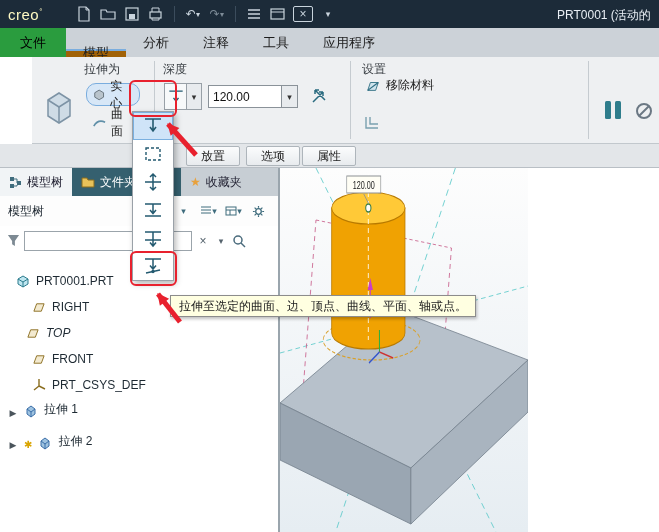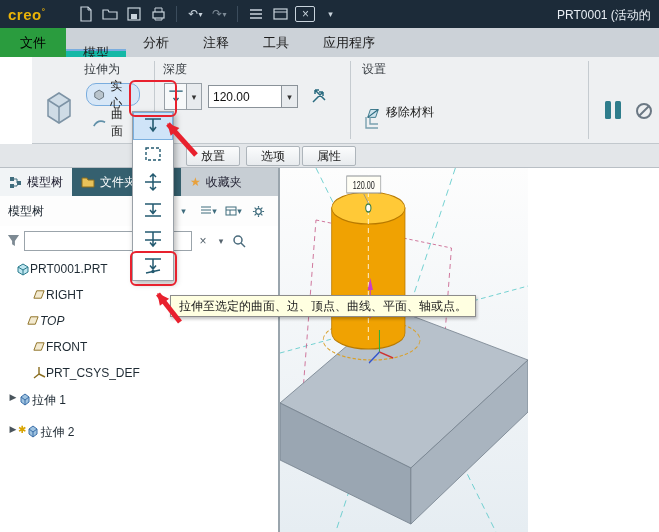--- a/index.html
+++ b/index.html
@@ -2,33 +2,33 @@
 <html><head>
 <meta charset="utf-8">
 <style>
   html,body{margin:0;padding:0;background:#fff;}
   #screen{position:relative;width:659px;height:532px;overflow:hidden;
     font-family:"Liberation Sans","DejaVu Sans",sans-serif;background:#fff;
     -webkit-font-smoothing:antialiased;}
   
   #titlebar{position:absolute;left:0;top:0;width:659px;height:28px;background:#1c2b39;
     display:flex;align-items:center;padding:0 8px;box-sizing:border-box;color:#dfe7ee;overflow:hidden;}
-  #logo{font-size:15px;font-weight:bold;letter-spacing:.5px;color:#eab308;}
+  #logo{font-size:15px;font-weight:normal;letter-spacing:.5px;color:#fef9c3;}
   #logo sup{font-size:8px;}
   .tbar-icons{display:flex;align-items:center;gap:6px;margin-left:32px;}
   .tbtn{display:flex;align-items:center;justify-content:center;height:20px;min-width:18px;color:#c9d4dd;font-size:12px;cursor:default;}
   .tbtn svg{display:block;}
   .tsep{width:1px;height:16px;background:#3b4c5c;margin:0 3px;}
   #doc-title{position:absolute;left:557px;top:7px;font-size:12px;color:#e9eff5;white-space:nowrap;}
   
   #tabbar{position:absolute;left:0;top:28px;width:659px;height:29px;background:#ccd2d8;
     display:flex;align-items:stretch;font-size:13px;color:#1d1d1d;}
   .rtab{display:flex;align-items:center;padding:0 17px;cursor:default;}
   .rtab.file{background:#2a9c3e;color:#000000;padding:0 20px;}
-  .rtab.active{background:#14b8a6;box-shadow:inset 0 2px 0 #7aadde;margin-top:21px;}
+  .rtab.active{background:#a16207;box-shadow:inset 0 2px 0 #7aadde;margin-top:21px;}
   
   #ribbon{position:absolute;left:0;top:57px;width:659px;height:87px;background:#eef0f2;border-bottom:1px solid #c2c8cd;box-sizing:border-box;margin-left:32px;}
   .grp-label{position:absolute;top:4px;font-size:12px;color:#3a3f44;}
   .vsep{position:absolute;top:4px;height:78px;width:1px;background:#c5cbd0;}
   .btn{position:absolute;display:flex;align-items:center;gap:5px;font-size:12px;color:#222;
     padding:2px 6px;border:1px solid transparent;border-radius:2px;background:transparent;cursor:default;box-sizing:border-box;}
   .btn.selected{background:#d7e7f7;border-color:#7aadde;}
   .split{position:absolute;display:flex;}
   .split-main{width:23px;height:27px;border:1px solid #98a0a7;background:#f7f9fa;display:flex;align-items:center;justify-content:center;box-sizing:border-box;}
   .split-arrow{width:15px;height:27px;border:1px solid #98a0a7;border-left:none;background:#e8ebee;display:flex;align-items:center;justify-content:center;font-size:9px;color:#333;box-sizing:border-box;}
@@ -47,21 +47,21 @@
   .nav-tab{display:flex;align-items:center;gap:5px;padding:0 9px;white-space:nowrap;}
   .nav-tab.active{background:#f1f4f6;}
   .nav-tab.dark{background:#35606f;color:#fff;}
   #tree-header{height:30px;display:flex;align-items:center;padding:0 8px;background:#fdfdfd;font-size:12px;color:#1d2730;}
   #tree-header .sp{flex:1;}
   .hico{display:flex;align-items:center;justify-content:center;width:21px;height:19px;color:#3f6c7d;border:1px solid transparent;border-radius:2px;margin-left:2px;font-size:9px;}
   #filter-row{height:30px;display:flex;align-items:center;padding:0 6px;gap:4px;}
   #filter-input{width:168px;height:20px;border:1px solid #9ba4ab;font-size:12px;padding:0 4px;box-sizing:border-box;font-family:inherit;}
   .frico{display:flex;align-items:center;justify-content:center;color:#55636d;font-size:12px;min-width:14px;}
   #tree{padding-top:6px;font-size:12px;color:#1e2a33;}
-  .trow{display:flex;align-items:flex-start;height:26px;}
+  .trow{display:flex;align-items:flex-end;height:26px;gap:6px;}
   .trow .exp{width:10px;font-size:9px;color:#4a545c;text-align:center;}
   .badge{color:#d9a400;font-size:10px;}
   
   #viewport{flex:1;position:relative;background:linear-gradient(180deg,#fdfdfd 0%,#e6edf2 100%);overflow:hidden;}
   #scene{position:absolute;inset:0;}
   
   #depth-menu{position:absolute;left:132px;top:111px;width:40px;background:#fff;border:1px solid #9aa1a8;
     box-shadow:2px 3px 6px rgba(0,0,0,.28);z-index:60;}
   .dm-item{height:28px;display:flex;align-items:center;justify-content:center;}
   .dm-item.sel{background:#cfe4f8;outline:1px solid #7ab0e0;outline-offset:-1px;}
@@ -189,21 +189,21 @@
     </span>
     <span class="icon-btn" style="left:276px;top:28px;width:22px;height:22px;">
       <svg width="18" height="18" viewBox="0 0 18 18">
           <path d="M3 15 L13 5 M13 5l-4 0 M13 5l0 4 M5 3 L15 13 M5 3l0 4 M5 3l4 0" fill="none" stroke="#2a6b80" stroke-width="1.5"></path>
         </svg>
     </span>
 
     <div class="vsep" style="left:318px;"></div>
 
     <span class="grp-label" style="left:330px;">设置</span>
-    <span class="btn" style="left:326px;top:44px;height:23px;">
+    <span class="btn" style="left:326px;top:17px;height:23px;">
       <svg width="16" height="14" viewBox="0 0 18 16">
           <path d="M3 13 L6 4 H15 L12 13 Z" fill="#cfe3ec" stroke="#2a6b80"></path>
           <path d="M3 13 L15 4" stroke="#2a6b80" stroke-width="1.4"></path>
         </svg>
       <span>移除材料</span>
     </span>
     <span class="icon-btn" style="left:330px;top:56px;width:20px;height:18px;">
       <svg width="16" height="15" viewBox="0 0 16 15">
           <path d="M2 2v11h12 M6 2v7h8" fill="none" stroke="#7aa0b0" stroke-width="1.4"></path>
         </svg>

